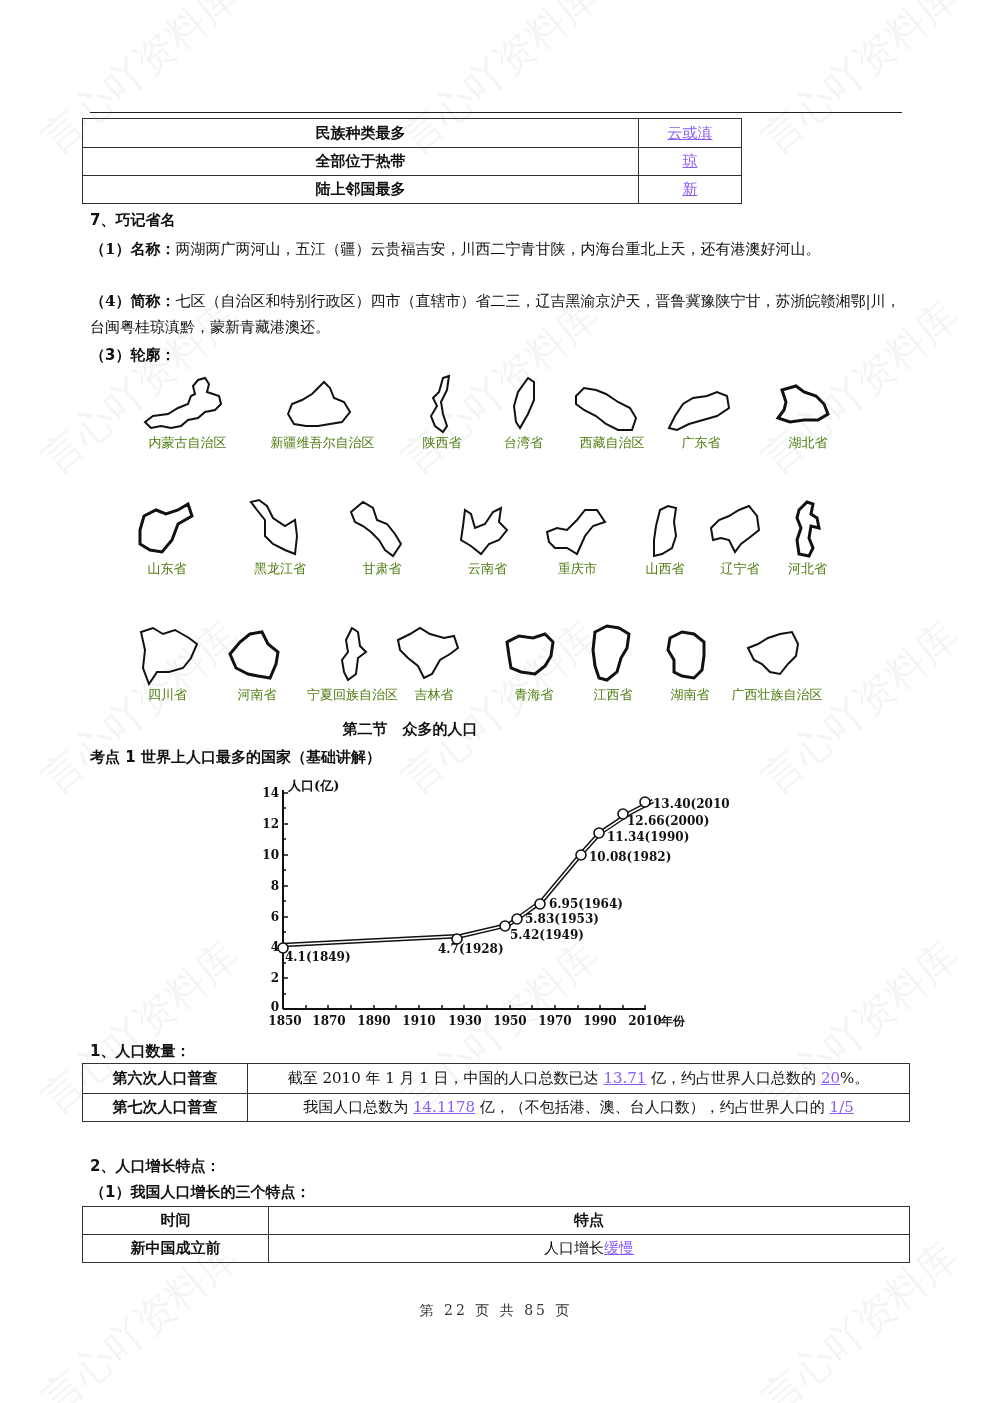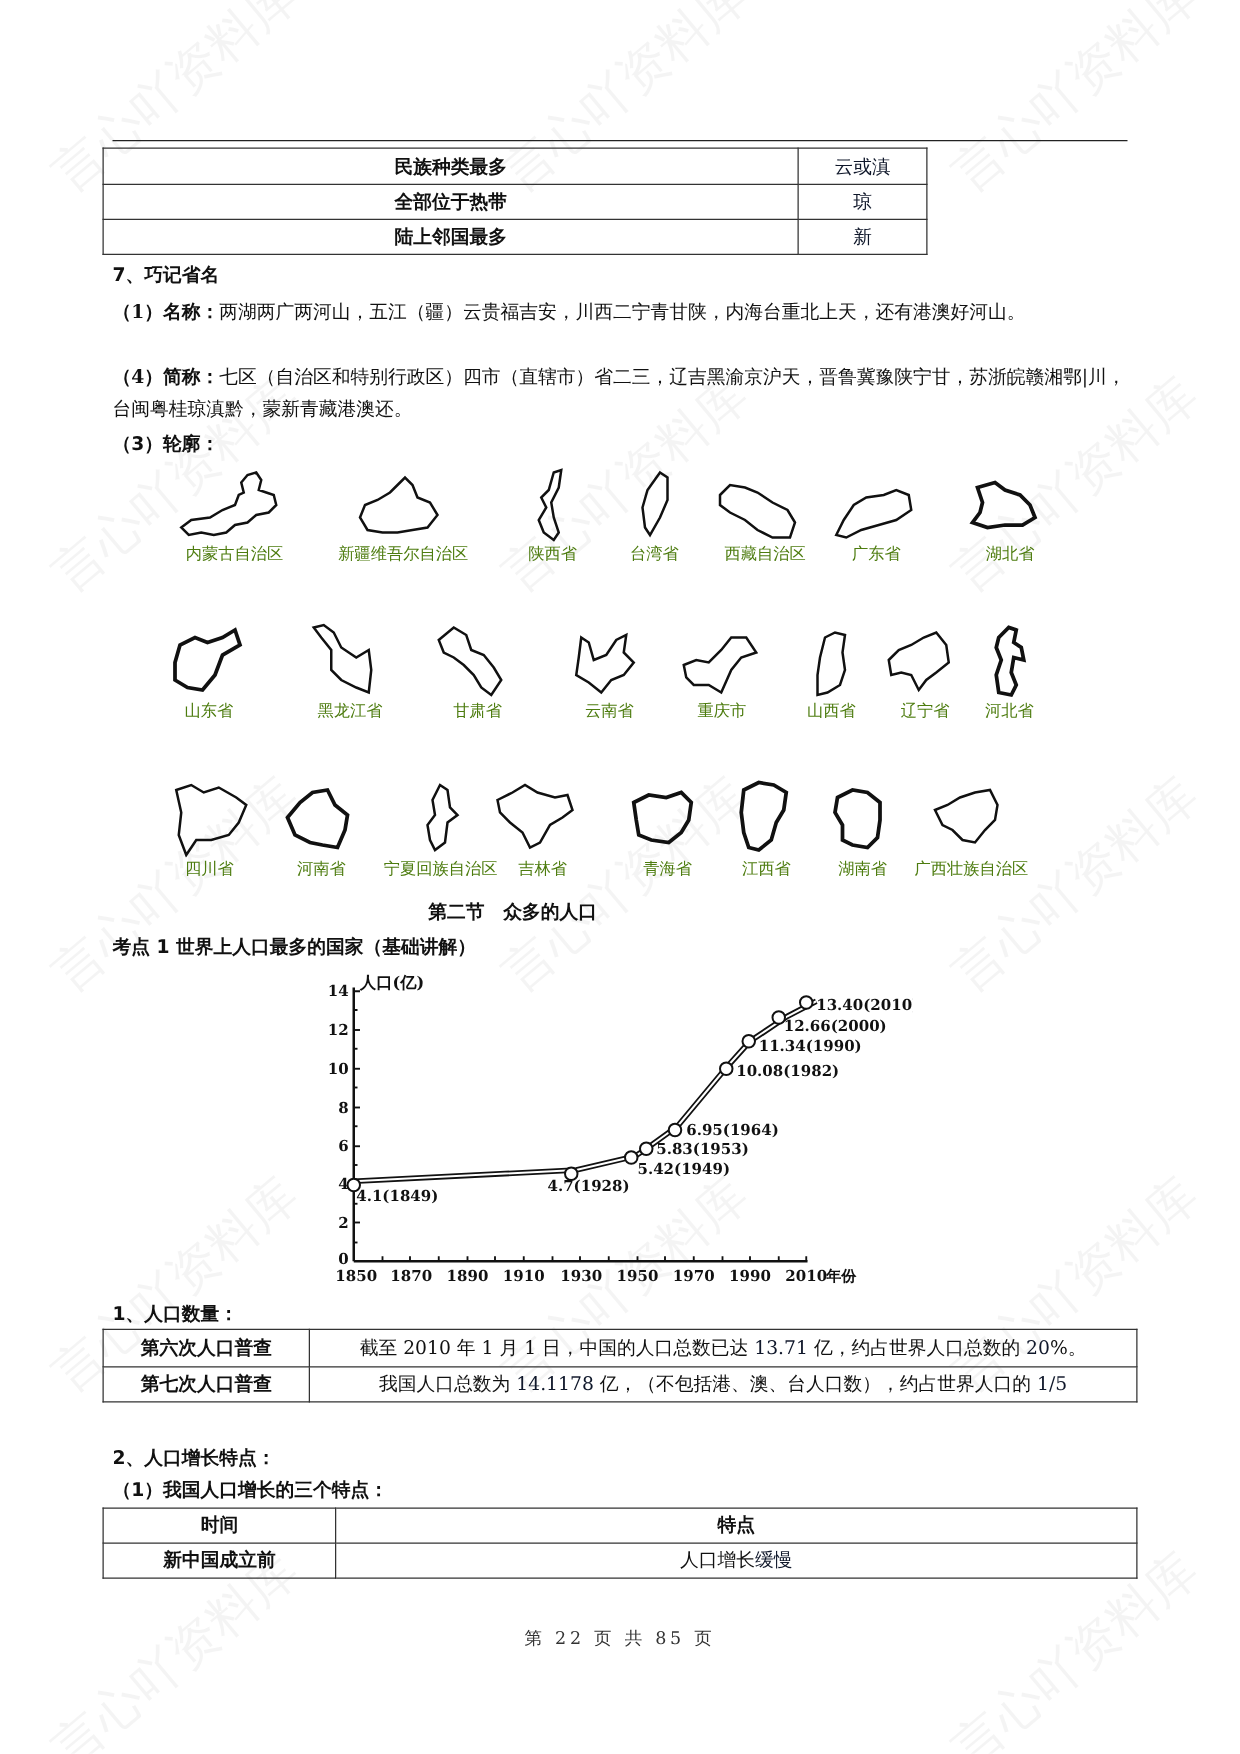--- a/index.html
+++ b/index.html
@@ -3,21 +3,21 @@
 <meta charset="utf-8">
 <style>
   html, body { margin:0; padding:0; background:#fff; }
   body { width:992px; height:1403px; position:relative; overflow:hidden;
          font-family:"DejaVu Serif","Liberation Serif",serif; color:#111; }
   .wm { position:absolute; font-family:"DejaVu Sans",sans-serif; font-size:40px; color:rgba(0,0,0,0.045);
         transform:rotate(-40deg); white-space:nowrap; pointer-events:none; }
   .hr-top { position:absolute; left:90px; top:112px; width:812px; height:0; border-top:1.5px solid #222; }
   table.grid { position:absolute; border-collapse:collapse; font-family:"DejaVu Sans",sans-serif; }
   table.grid td { border:1px solid #333; text-align:center; font-size:15px; padding:0; }
-  .red { color:#0f172a; }
+  .red { color:#8b5cf6; text-decoration:underline; }
   .bold { font-weight:bold; }
   .txt { position:absolute; font-size:15px; line-height:26px; font-family:"DejaVu Sans",sans-serif; }
   .para { position:absolute; left:90px; width:815px; font-size:15px; line-height:26px; }
   .map-item { position:absolute; text-align:center; font-family:Liberation Mono, monospace; font-size:13px; color:#4d7c0f; }
   .map-item svg { display:block; margin:0 auto; }
   .map-label { display:block; white-space:nowrap; }
   .chart { position:absolute; left:240px; top:770px; width:490px; height:270px; }
   .footer { position:absolute; top:1302px; left:0; width:992px; text-align:center; font-size:14px; color:#333; letter-spacing:3px; }
 </style>
 </head>

